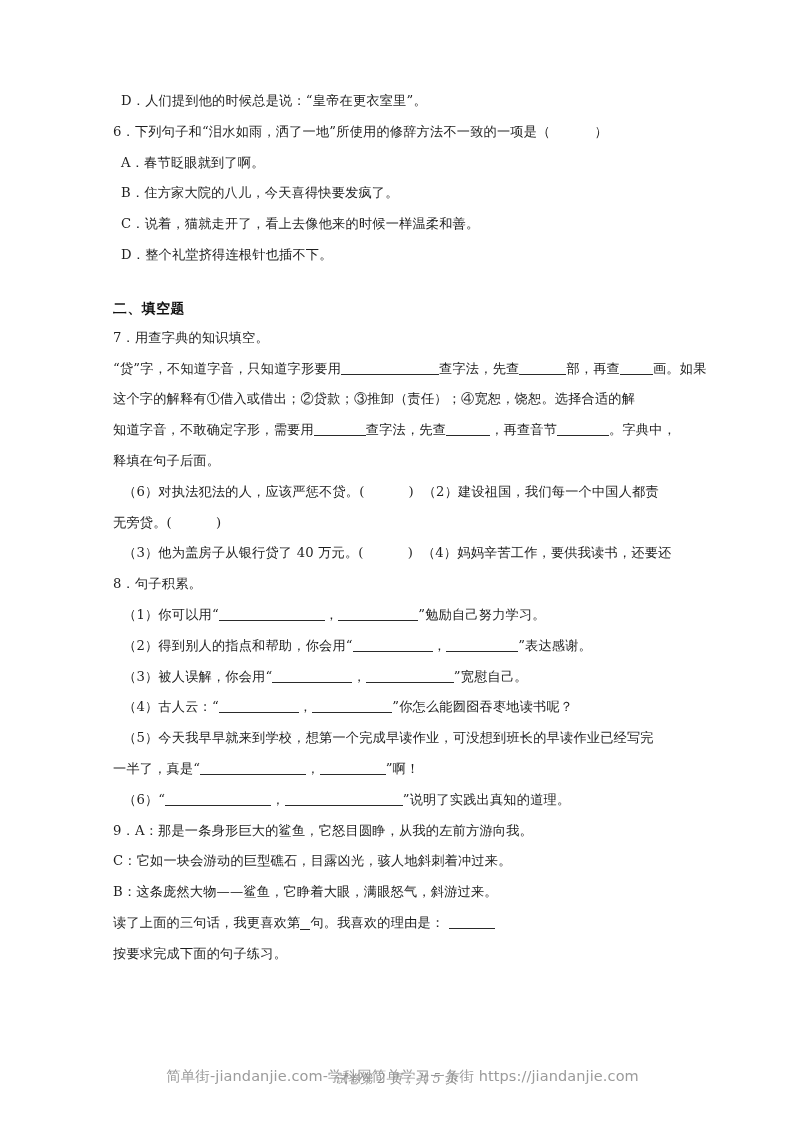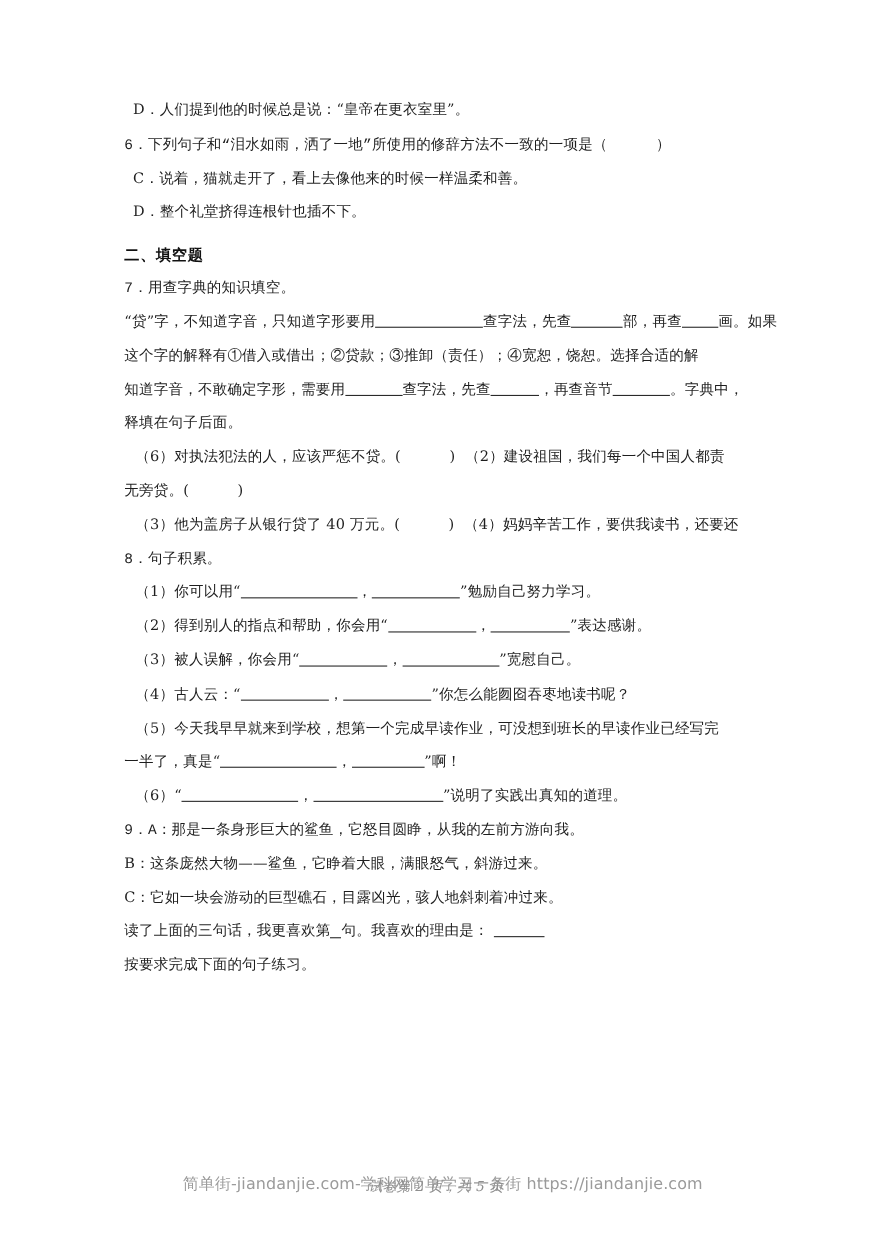--- a/index.html
+++ b/index.html
@@ -32,39 +32,38 @@
     white-space: normal;
     color: #1e1e1e;
   }
 
   .opt {
     padding-left: 8px;
   }
 
   .q {
     padding-left: 0px;
-    font-family: Liberation Mono, monospace;
   }
 
   .sub {
     padding-left: 10px;
   }
 
   .sub-cont {
     padding-left: 0px;
   }
 
   .heading {
     font-size: 13.8px;
     line-height: 30px;
     font-weight: bold;
     font-family: "DejaVu Sans", "Liberation Sans", sans-serif;
     letter-spacing: 0.6px;
     color: #111111;
-    margin-top: 8px;
+    margin-top: 22px;
   }
 
   
   .bl {
     display: inline-block;
     border-bottom: 1px solid #2a2a2a;
     vertical-align: -2px;
     height: 13px;
   }
   .bl-3 { width: 33px; }
@@ -118,20 +117,22 @@
 </style>
 </head>
 <body>
 
 <div class="page">
 
   <div class="line opt">D．人们提到他的时候总是说：“皇帝在更衣室里”。</div>
 
   <div class="line q"><span>6．下列句子和“泪水如雨，洒了一地”所使用的修辞方法不一致的一项是（</span><span class="paren"></span><span>）</span></div>
 
+  <div class="line opt">A．春节眨眼就到了啊。</div>
+  <div class="line opt">B．住方家大院的八儿，今天喜得快要发疯了。</div>
   <div class="line opt">C．说着，猫就走开了，看上去像他来的时候一样温柔和善。</div>
   <div class="line opt">D．整个礼堂挤得连根针也插不下。</div>
 
   <div class="heading">二、填空题</div>
 
   <div class="line q">7．用查字典的知识填空。</div>
 
   <div class="line sub-cont"><span>“贷”字，不知道字音，只知道字形要用</span><span class="bl bl-7"></span><span>查字法，先查</span><span class="bl bl-4"></span><span>部，再查</span><span class="bl bl-3"></span><span>画。如果</span></div>
 
   <div class="line sub-cont">这个字的解释有①借入或借出；②贷款；③推卸（责任）；④宽恕，饶恕。选择合适的解</div>
@@ -156,22 +157,22 @@
 
   <div class="line sub"><span>（4）古人云：“</span><span class="bl bl-9"></span><span>，</span><span class="bl bl-9"></span><span>”你怎么能囫囵吞枣地读书呢？</span></div>
 
   <div class="line sub">（5）今天我早早就来到学校，想第一个完成早读作业，可没想到班长的早读作业已经写完</div>
   <div class="line sub-cont"><span>一半了，真是“</span><span class="bl bl-12"></span><span>，</span><span class="bl bl-11"></span><span>”啊！</span></div>
 
   <div class="line sub"><span>（6）“</span><span class="bl bl-12"></span><span>，</span><span class="bl bl-13"></span><span>”说明了实践出真知的道理。</span></div>
 
 
   <div class="line q">9．A：那是一条身形巨大的鲨鱼，它怒目圆睁，从我的左前方游向我。</div>
+  <div class="line sub-cont">C：它如一块会游动的巨型礁石，目露凶光，骇人地斜刺着冲过来。</div>
   <div class="line sub-cont">B：这条庞然大物——鲨鱼，它睁着大眼，满眼怒气，斜游过来。</div>
-  <div class="line sub-cont">C：它如一块会游动的巨型礁石，目露凶光，骇人地斜刺着冲过来。</div>
 
   <div class="line sub-cont"><span>读了上面的三句话，我更喜欢第</span><span class="bl bl-u"></span><span>句。我喜欢的理由是：</span>&nbsp;<span class="bl bl-14"></span></div>
 
   <div class="line sub-cont">按要求完成下面的句子练习。</div>
 
 </div>
 
 <div class="footer">
   <div class="wm-main">简单街-jiandanjie.com-学科网简单学习一条街 https://jiandanjie.com</div>
   <div class="wm-overlay">试卷第 2 页，共 5 页</div>

